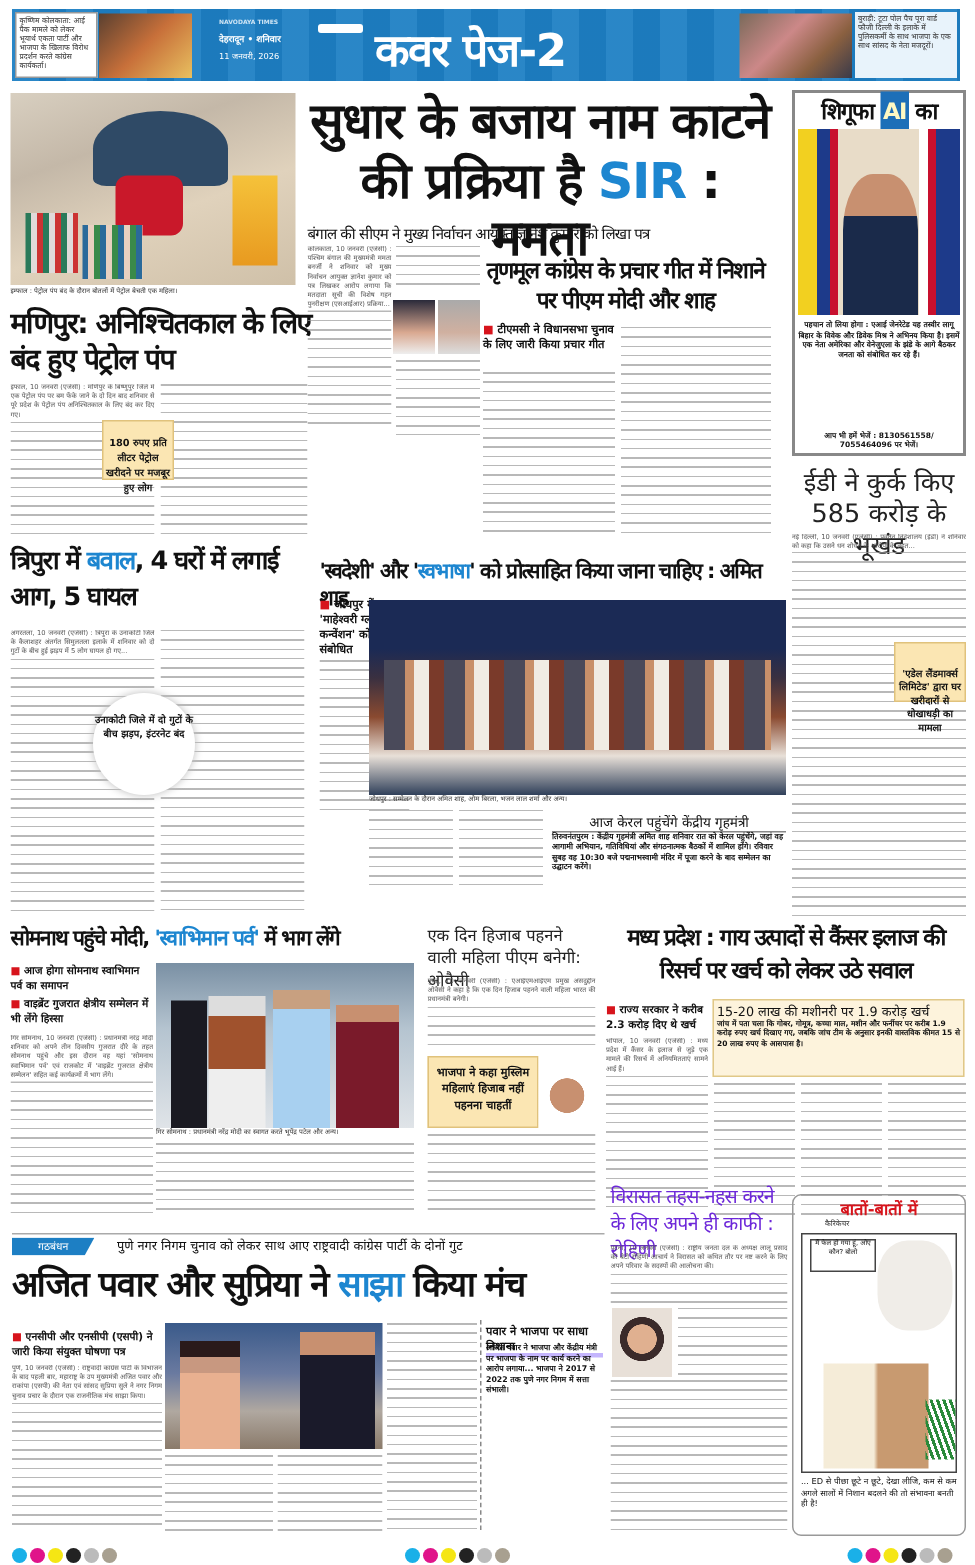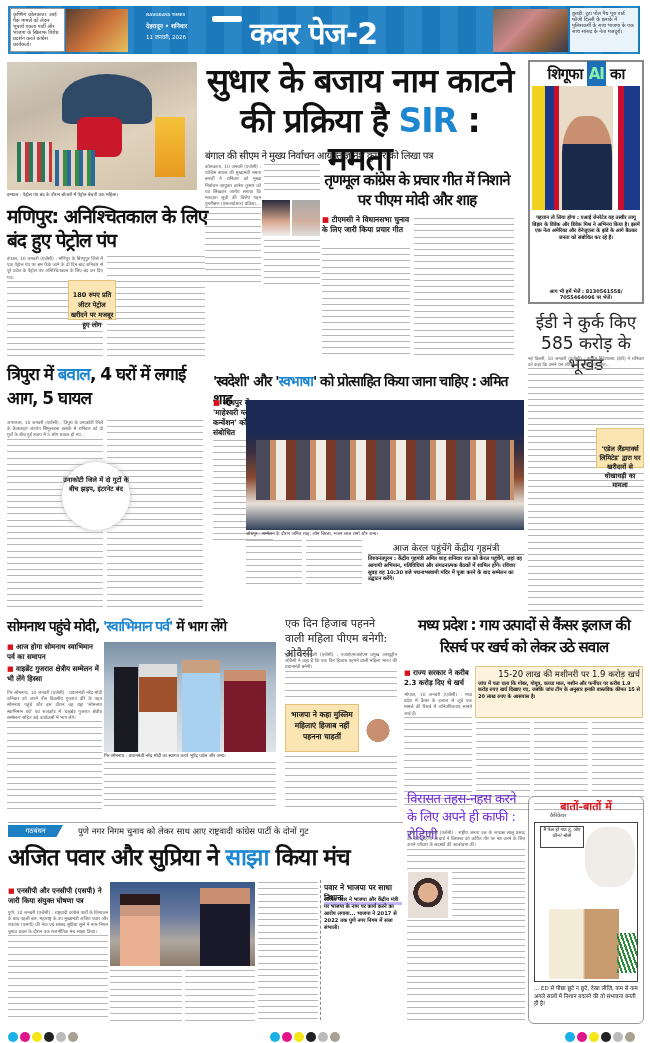--- a/index.html
+++ b/index.html
@@ -51,21 +51,21 @@
 <div class="abs txt" style="left:264px;top:164px;width:56px;height:30px"></div>
 <div class="abs" style="left:262px;top:200px;width:28px;height:36px;background:linear-gradient(180deg,#2a2a3a,#d9a890 60%,#eee)"></div>
 <div class="abs" style="left:292px;top:200px;width:28px;height:36px;background:linear-gradient(180deg,#aaa,#d0b0a0 60%,#ddd)"></div>
 <div class="abs txt" style="left:264px;top:240px;width:56px;height:50px"></div>
 <div class="abs h1" style="left:322px;top:170px;width:190px;font-size:15px;line-height:20px;text-align:center">तृणमूल कांग्रेस के प्रचार गीत में निशाने पर पीएम मोदी और शाह</div>
 <div class="abs bullet" style="left:322px;top:215px;width:88px;font-size:7.5px;line-height:10px;font-weight:bold">टीएमसी ने विधानसभा चुनाव के लिए जारी किया प्रचार गीत</div>
 <div class="abs txt" style="left:322px;top:248px;width:88px;height:110px"></div>
 <div class="abs txt" style="left:414px;top:218px;width:100px;height:140px"></div>
 
 <div class="abs" style="left:528px;top:60px;width:116px;height:244px;border:2px solid #888"></div>
-<div class="abs h1" style="left:530px;top:63px;width:112px;font-size:15px;text-align:center"><span>शिगूफा </span><span style="background:#1d6fb8;color:#86efac;padding:4px 2px">AI</span><span> का</span></div>
+<div class="abs h1" style="left:530px;top:63px;width:112px;font-size:15px;text-align:center"><span>शिगूफा </span><span style="background:#1d6fb8;color:#fef9c3;padding:4px 2px">AI</span><span> का</span></div>
 <div class="abs" style="left:532px;top:86px;width:108px;height:124px;background:linear-gradient(90deg,#f2d020 0 12%,#1d3a8a 12% 20%,#c8102e 20% 25%,#e8dcc8 25% 75%,#fff 75% 80%,#c8102e 80% 85%,#1d3a8a 85%)">
  <div class="abs" style="left:30px;top:30px;width:50px;height:94px;background:linear-gradient(180deg,#c89070 0 30%,#1a2a4a 30%);border-radius:40% 40% 0 0"></div>
 </div>
 <div class="abs" style="left:532px;top:214px;width:108px;font-size:5px;line-height:6.5px;font-weight:bold;text-align:center">पहचान तो लिया होगा : एआई जेनरेटेड यह तस्वीर लागू बिहार के विवेक और डिवेक मिश्र ने अभिनय किया है। इसमें एक नेता अमेरिका और वेनेजुएला के झंडे के आगे बैठकर जनता को संबोधित कर रहे हैं।</div>
 <div class="abs" style="left:532px;top:288px;width:108px;font-size:5px;line-height:6px;font-weight:bold;text-align:center">आप भी हमें भेजें : 8130561558/ 7055464096 पर भेजें।</div>
 
 <div class="abs" style="left:528px;top:312px;width:116px;font-size:17px;line-height:21px;text-align:center;color:#222">ईडी ने कुर्क किए 585 करोड़ के भूखंड</div>
 <div class="abs txt" style="left:528px;top:356px;width:116px;height:260px">नई दिल्ली, 10 जनवरी (एजेंसी) : प्रवर्तन निदेशालय (ईडी) ने शनिवार को कहा कि उसने धन शोधन के आरोपों के तहत...</div>
 <div class="abs hl" style="left:596px;top:428px;width:48px;height:40px;font-size:6.5px;line-height:9px;padding-top:16px">'एडेल लैंडमार्क्स लिमिटेड' द्वारा घर खरीदारों से धोखाधड़ी का मामला</div>
 
@@ -102,21 +102,21 @@
 <div class="abs" style="left:285px;top:616px;width:112px;font-size:11px;line-height:15px;color:#222">एक दिन हिजाब पहनने वाली महिला पीएम बनेगी: ओवैसी</div>
 <div class="abs txt" style="left:285px;top:652px;width:112px;height:50px">मुंबई, 10 जनवरी (एजेंसी) : एआईएमआईएम प्रमुख असदुद्दीन ओवैसी ने कहा है कि एक दिन हिजाब पहनने वाली महिला भारत की प्रधानमंत्री बनेगी।</div>
 <div class="abs hl" style="left:285px;top:704px;width:74px;height:48px;font-size:7.5px;line-height:11px;padding-top:4px">भाजपा ने कहा मुस्लिम महिलाएं हिजाब नहीं पहनना चाहतीं</div>
 <div class="abs" style="left:359px;top:704px;width:38px;height:48px;background:radial-gradient(circle at 50% 55%,#c89070 0 35%,#fff 36%)"></div>
 <div class="abs txt" style="left:285px;top:756px;width:112px;height:54px"></div>
 
 <div class="abs h1" style="left:404px;top:614px;width:240px;font-size:15px;line-height:22px;text-align:center">मध्य प्रदेश : गाय उत्पादों से कैंसर इलाज की रिसर्च पर खर्च को लेकर उठे सवाल</div>
 <div class="abs bullet" style="left:404px;top:668px;width:68px;font-size:7px;line-height:10px;font-weight:bold">राज्य सरकार ने करीब 2.3 करोड़ दिए थे खर्च</div>
 <div class="abs txt" style="left:404px;top:692px;width:68px;height:118px">भोपाल, 10 जनवरी (एजेंसी) : मध्य प्रदेश में कैंसर के इलाज से जुड़े एक मामले की रिसर्च में अनियमितताएं सामने आई हैं।</div>
 <div class="abs" style="left:475px;top:666px;width:168px;height:52px;background:#fdf3dc;border:1px solid #e0c888"></div>
-<div class="abs" style="left:478px;top:668px;width:162px;font-size:8.5px;text-align:right">15-20 लाख की मशीनरी पर 1.9 करोड़ खर्च</div>
+<div class="abs" style="left:478px;top:668px;width:162px;font-size:8.5px;text-align:left">15-20 लाख की मशीनरी पर 1.9 करोड़ खर्च</div>
 <div class="abs" style="left:478px;top:680px;width:162px;font-size:5px;line-height:6.4px;font-weight:bold">जांच में पता चला कि गोबर, गोमूत्र, कच्चा माल, मशीन और फर्नीचर पर करीब 1.9 करोड़ रुपए खर्च दिखाए गए, जबकि जांच टीम के अनुसार इनकी वास्तविक कीमत 15 से 20 लाख रुपए के आसपास है।</div>
 <div class="abs txt" style="left:476px;top:722px;width:54px;height:88px"></div>
 <div class="abs txt" style="left:534px;top:722px;width:54px;height:88px"></div>
 <div class="abs txt" style="left:592px;top:722px;width:52px;height:88px"></div>
 
 <div class="abs" style="left:8px;top:822px;width:395px;height:14px;border-top:1px solid #aaa"></div>
 <div class="abs" style="left:8px;top:825px;width:55px;height:12px;background:#1d7fc4;color:#fff;font-size:7px;line-height:12px;text-align:center;clip-path:polygon(0 0,100% 0,88% 100%,0 100%)">गठबंधन</div>
 <div class="abs" style="left:78px;top:825px;width:325px;font-size:8.5px;line-height:12px">पुणे नगर निगम चुनाव को लेकर साथ आए राष्ट्रवादी कांग्रेस पार्टी के दोनों गुट</div>
 <div class="abs h1" style="left:8px;top:842px;width:400px;font-size:23px;line-height:30px"><span>अजित पवार और सुप्रिया ने </span><span class="blue">साझा</span><span> किया मंच</span></div>
 <div class="abs bullet" style="left:8px;top:886px;width:100px;font-size:7px;line-height:10px;font-weight:bold">एनसीपी और एनसीपी (एसपी) ने जारी किया संयुक्त घोषणा पत्र</div>

